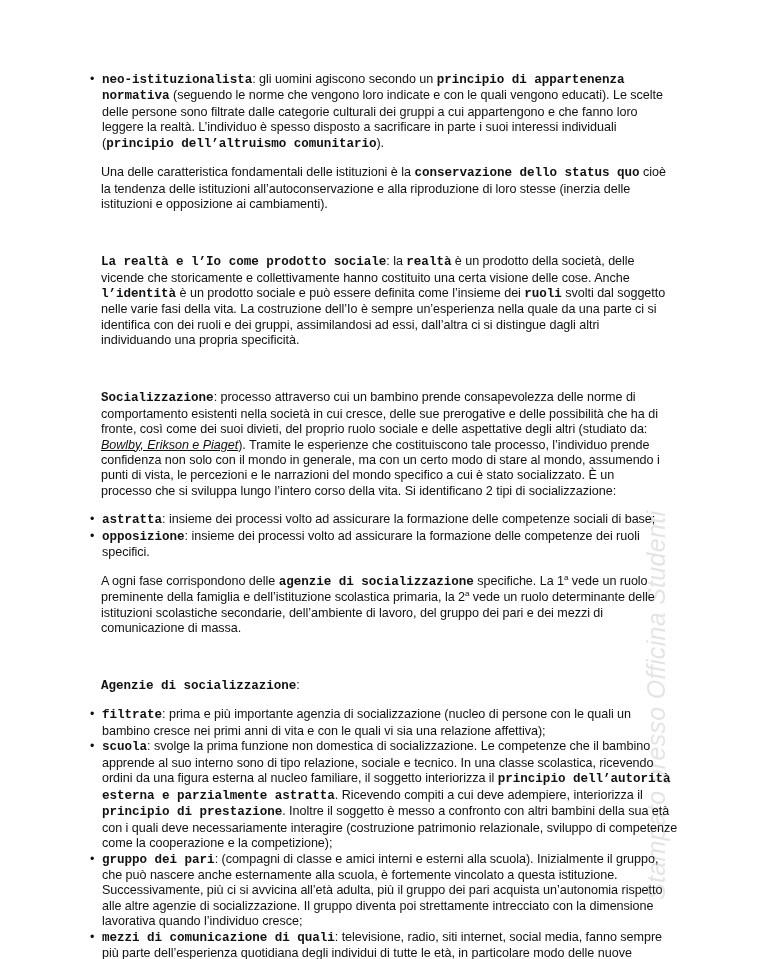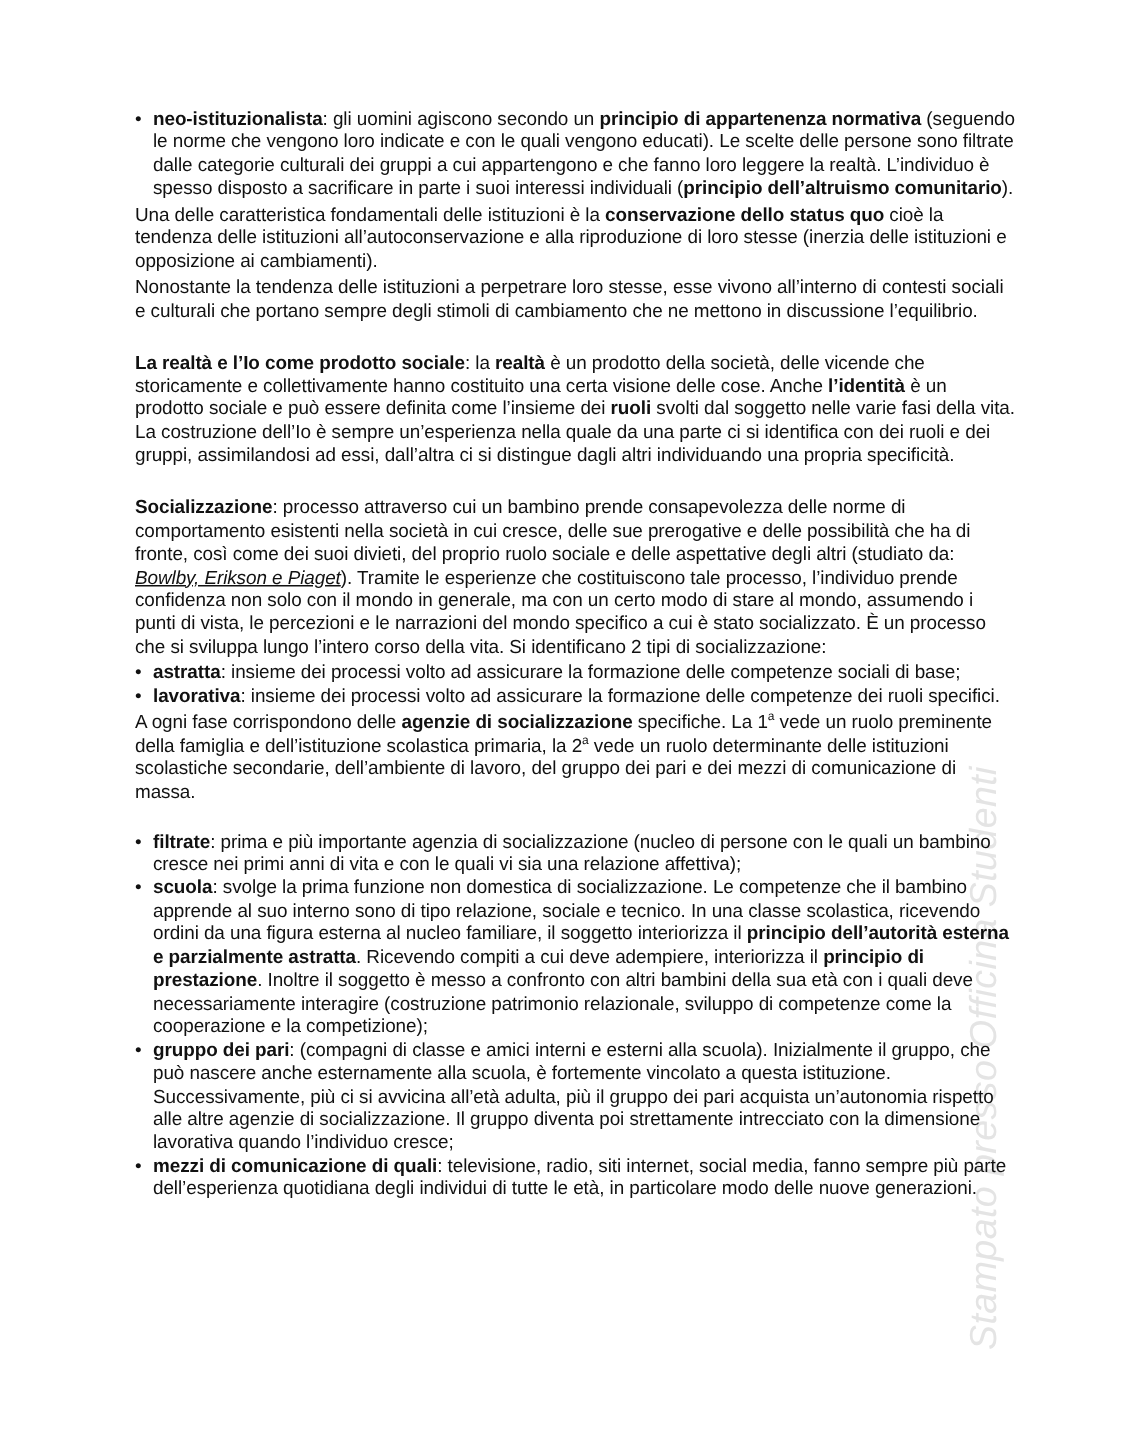--- a/index.html
+++ b/index.html
@@ -3,63 +3,63 @@
 <meta charset="utf-8">
 <style>
   html, body { margin: 0; padding: 0; background: #ffffff; }
   body { width: 765px; height: 959px; position: relative; overflow: hidden; }
   .page {
     position: absolute; left: 88px; top: 72px; width: 592px;
     font-family: "Liberation Sans", sans-serif;
     font-size: 12.6px; line-height: 15.45px; color: #111111;
     letter-spacing: -0.05px;
   }
-  p { margin: 2px; }
+  p { margin: 13px; }
   .gap { height: 15.45px; }
   ul { margin: 0; padding: 0; list-style: none; }
   li { position: relative; padding-left: 14px; }
   li .bullet { position: absolute; left: 2px; top: 0; }
-  b { font-weight: bold; }
+  b { font-weight: bold; font-family: Liberation Mono, monospace; }
   u { text-decoration: underline; font-style: italic; }
   sup { font-size: 8px; line-height: 0; vertical-align: 5px; }
   .watermark {
     position: absolute; left: 642px; top: 900px;
     transform-origin: left top; transform: rotate(-90deg);
     font-family: "Liberation Sans", sans-serif; font-style: italic;
     font-size: 25px; color: #e4e4e4; white-space: nowrap; letter-spacing: 0.3px;
   }
 </style>
 </head>
 <body>
 
 <div class="watermark">Stampato presso Officina Studenti</div>
 
 <div class="page">
 
   <ul>
     <li><span class="bullet">•</span><b>neo-istituzionalista</b><span>: gli uomini agiscono secondo un </span><b>principio di appartenenza normativa</b><span> (seguendo le norme che vengono loro indicate e con le quali vengono educati). Le scelte delle persone sono filtrate dalle categorie culturali dei gruppi a cui appartengono e che fanno loro leggere la realtà. L’individuo è spesso disposto a sacrificare in parte i suoi interessi individuali (</span><b>principio dell’altruismo comunitario</b><span>).</span></li>
   </ul>
   <p><span>Una delle caratteristica fondamentali delle istituzioni è la </span><b>conservazione dello status quo</b><span> cioè la tendenza delle istituzioni all’autoconservazione e alla riproduzione di loro stesse (inerzia delle istituzioni e opposizione ai cambiamenti).</span></p>
-  <p>Nonostante la tendenza delle istituzioni a perpetrare loro stesse, esse vivono all’interno di contesti sociali e culturali che portano sempre degli stimoli di cambiamento che ne mettono in discussione l’equilibrio.</p>
 
   <div class="gap"></div>
 
   <p><b>La realtà e l’Io come prodotto sociale</b><span>: la </span><b>realtà</b><span> è un prodotto della società, delle vicende che storicamente e collettivamente hanno costituito una certa visione delle cose. Anche </span><b>l’identità</b><span> è un prodotto sociale e può essere definita come l’insieme dei </span><b>ruoli</b><span> svolti dal soggetto nelle varie fasi della vita. La costruzione dell’Io è sempre un’esperienza nella quale da una parte ci si identifica con dei ruoli e dei gruppi, assimilandosi ad essi, dall’altra ci si distingue dagli altri individuando una propria specificità.</span></p>
 
   <div class="gap"></div>
 
   <p><b>Socializzazione</b><span>: processo attraverso cui un bambino prende consapevolezza delle norme di comportamento esistenti nella società in cui cresce, delle sue prerogative e delle possibilità che ha di fronte, così come dei suoi divieti, del proprio ruolo sociale e delle aspettative degli altri (studiato da: </span><u>Bowlby, Erikson e Piaget</u><span>).  Tramite le esperienze che costituiscono tale processo, l’individuo prende confidenza non solo con il mondo in generale, ma con un certo modo di stare al mondo, assumendo i punti di vista, le percezioni e le narrazioni del mondo specifico a cui è stato socializzato. È un processo che si sviluppa lungo l’intero corso della vita. Si identificano 2 tipi di socializzazione:</span></p>
   <ul>
     <li><span class="bullet">•</span><b>astratta</b><span>: insieme dei processi volto ad assicurare la formazione delle competenze sociali di base;</span></li>
-    <li><span class="bullet">•</span><b>lavorativa</b><span>: insieme dei processi volto ad assicurare la formazione delle competenze dei ruoli specifici.</span></li>
+    <li><span class="bullet">•</span><b>opposizione</b><span>: insieme dei processi volto ad assicurare la formazione delle competenze dei ruoli specifici.</span></li>
   </ul>
   <p><span>A ogni fase corrispondono delle </span><b>agenzie di socializzazione</b><span> specifiche. La 1</span><sup>a</sup><span> vede un ruolo preminente della famiglia e dell’istituzione scolastica primaria, la 2</span><sup>a</sup><span> vede un ruolo determinante delle istituzioni scolastiche secondarie, dell’ambiente di lavoro, del gruppo dei pari e dei mezzi di comunicazione di massa.</span></p>
 
   <div class="gap"></div>
 
+  <p><b>Agenzie di socializzazione</b><span>:</span></p>
   <ul>
     <li><span class="bullet">•</span><b>filtrate</b><span>: prima e più importante agenzia di socializzazione (nucleo di persone con le quali un bambino cresce nei primi anni di vita e con le quali vi sia una relazione affettiva);</span></li>
     <li><span class="bullet">•</span><b>scuola</b><span>: svolge la prima funzione non domestica di socializzazione. Le competenze che il bambino apprende al suo interno sono di tipo relazione, sociale e tecnico. In una classe scolastica, ricevendo ordini da una figura esterna al nucleo familiare, il soggetto interiorizza il </span><b>principio dell’autorità esterna e parzialmente astratta</b><span>. Ricevendo compiti a cui deve adempiere, interiorizza il </span><b>principio di prestazione</b><span>. Inoltre il soggetto è messo a confronto con altri bambini della sua età con i quali deve necessariamente interagire (costruzione patrimonio relazionale, sviluppo di competenze come la cooperazione e la competizione);</span></li>
     <li><span class="bullet">•</span><b>gruppo dei pari</b><span>: (compagni di classe e amici interni e esterni alla scuola). Inizialmente il gruppo, che può nascere anche esternamente alla scuola, è fortemente vincolato a questa istituzione. Successivamente, più ci si avvicina all’età adulta, più il gruppo dei pari acquista un’autonomia rispetto alle altre agenzie di socializzazione. Il gruppo diventa poi strettamente intrecciato con la dimensione lavorativa quando l’individuo cresce;</span></li>
     <li><span class="bullet">•</span><b>mezzi di comunicazione di quali</b><span>: televisione, radio, siti internet, social media, fanno sempre più parte dell’esperienza quotidiana degli individui di tutte le età, in particolare modo delle nuove generazioni.</span></li>
   </ul>
 
 </div>
 
 </body></html>

